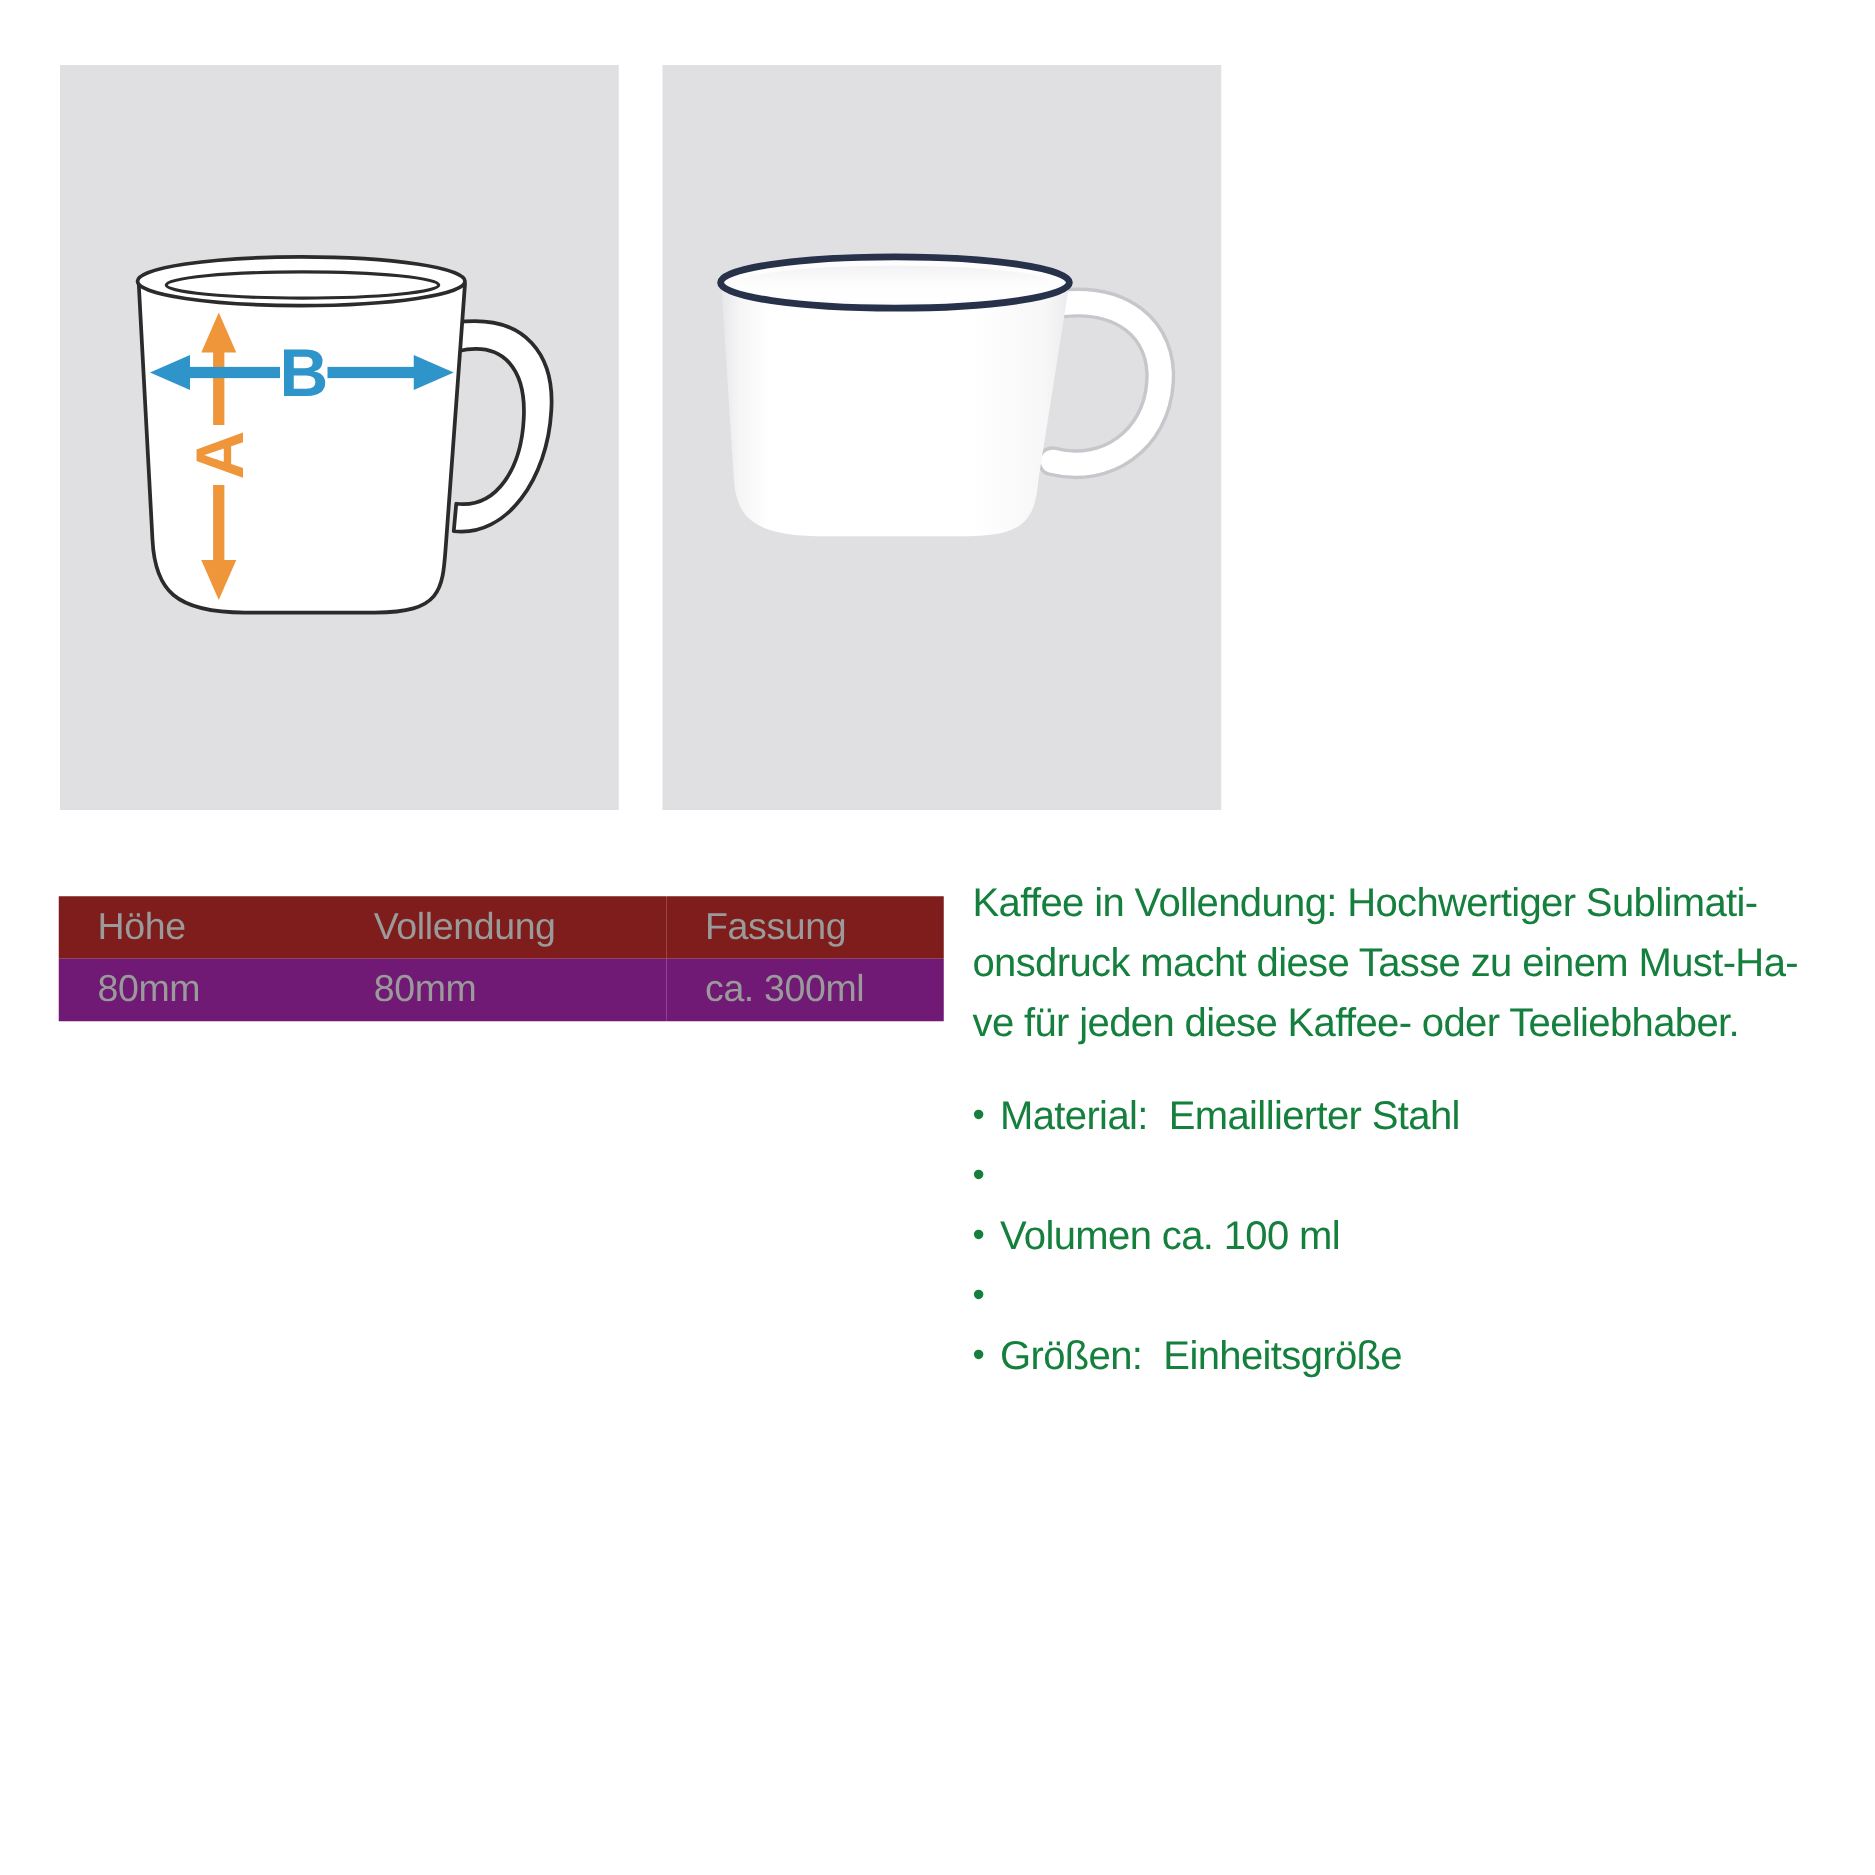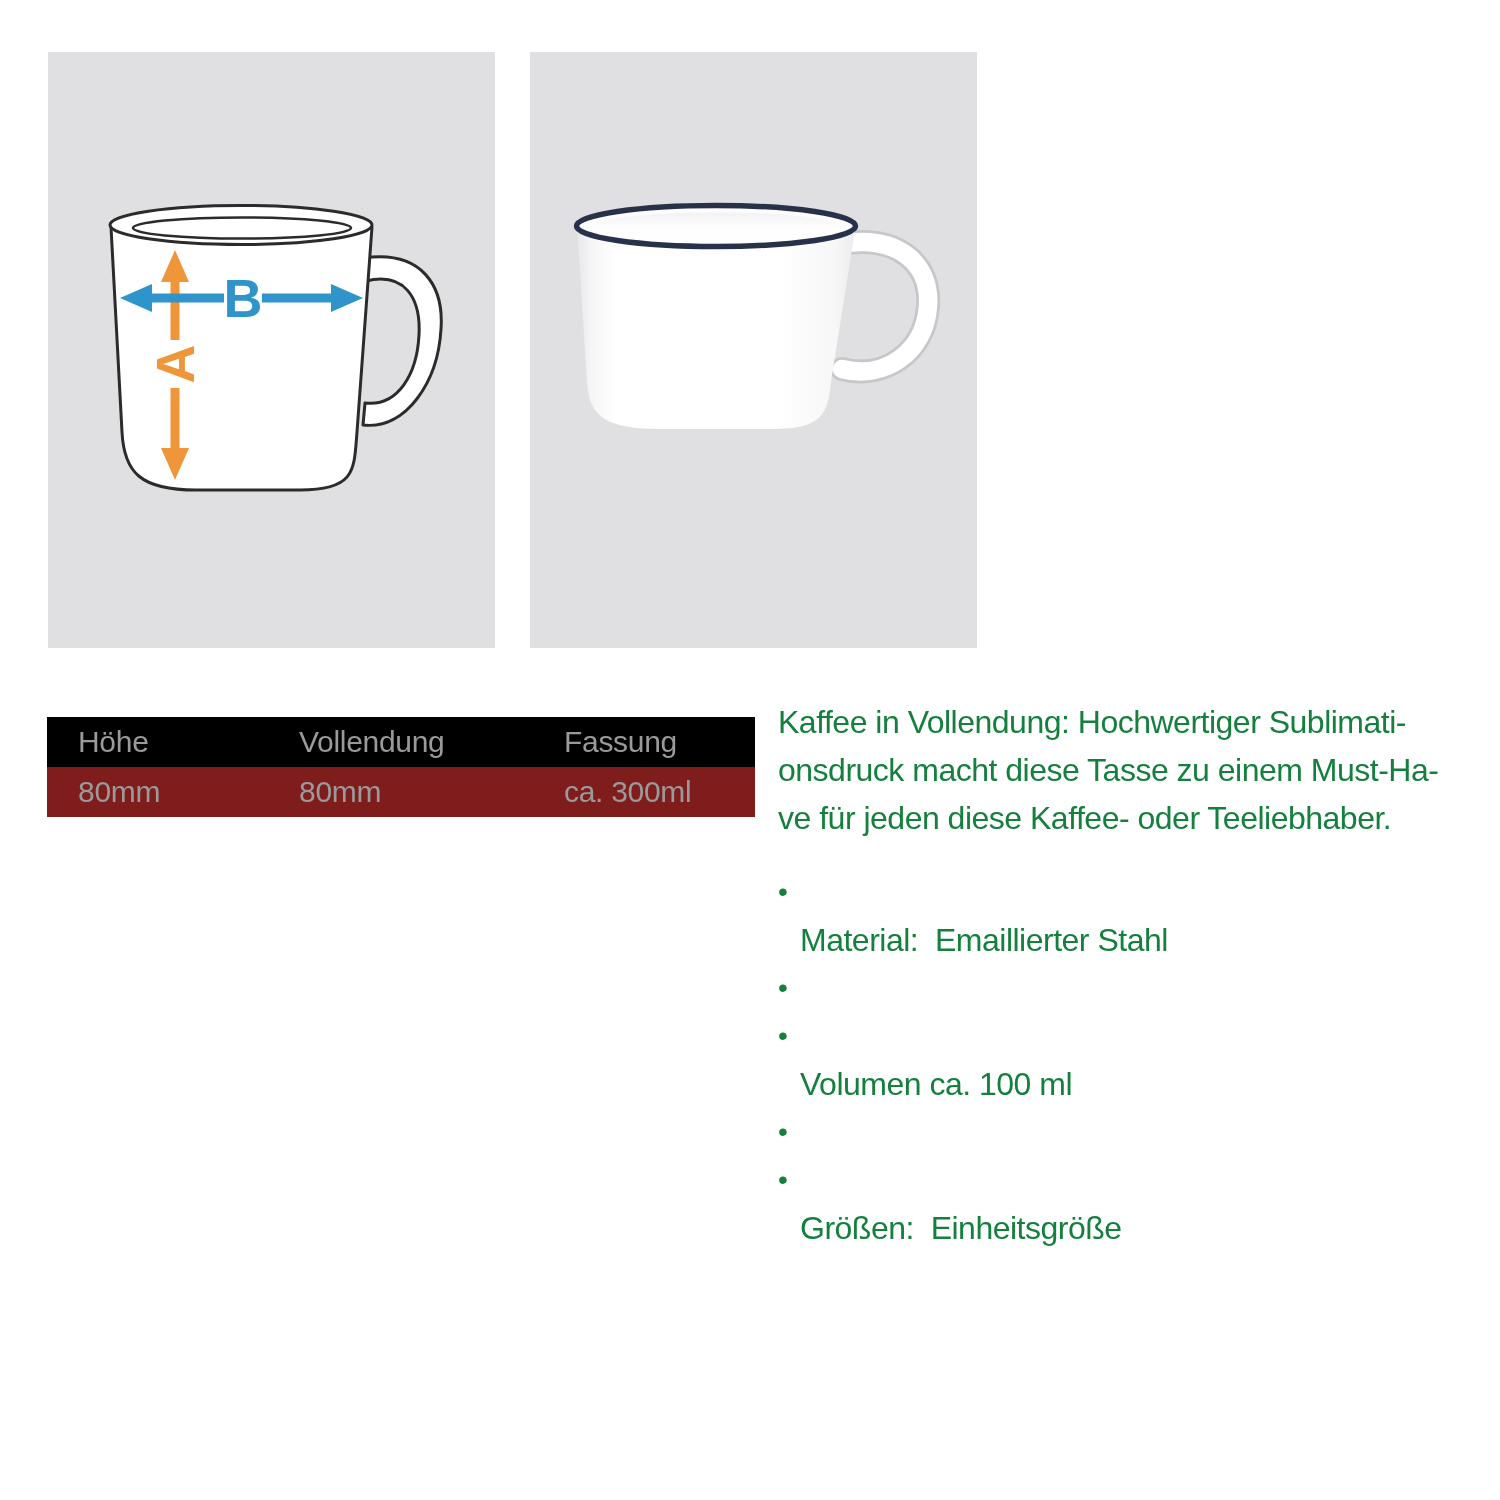--- a/index.html
+++ b/index.html
@@ -28,22 +28,22 @@
     font-size: 30px;
     letter-spacing: -0.3px;
     color: #9a9a9a;
   }
   .spec-table .cell {
     line-height: 50px;
     padding-left: 31px;
     white-space: nowrap;
     overflow: hidden;
   }
-  .spec-table .head { background: #000000; }
-  .spec-table .val  { background: #7f1d1d; }
+  .spec-table .head { background: #7f1d1d; }
+  .spec-table .val  { background: #701a75; }
 
   .description {
     position: absolute;
     left: 778px;
     top: 698px;
     width: 692px;
     color: #15803d;
     font-size: 32px;
     line-height: 48px;
     letter-spacing: -0.5px;
@@ -58,21 +58,21 @@
     display: flex;
     align-items: flex-start;
     line-height: 48px;
   }
   .bullet-marker {
     width: 22px;
     flex: 0 0 22px;
     font-size: 28px;
     line-height: 48px;
   }
-  .bullet-text { white-space: pre-wrap; margin-top: 48px; }
+  .bullet-text { white-space: pre-wrap; }
 </style>
 </head>
 <body>
 
 <div class="panel panel-left">
   <svg viewBox="0 0 447 596">
 
     <path d="M316,206 C374,198 396,234 393,277 C390,330 358,378 315,373 L317,351
              C350,355 369,322 371,283 C373,245 356,220 318,229 Z" fill="#ffffff" stroke="#2b2b2b" stroke-width="3" stroke-linejoin="round"></path>
 

